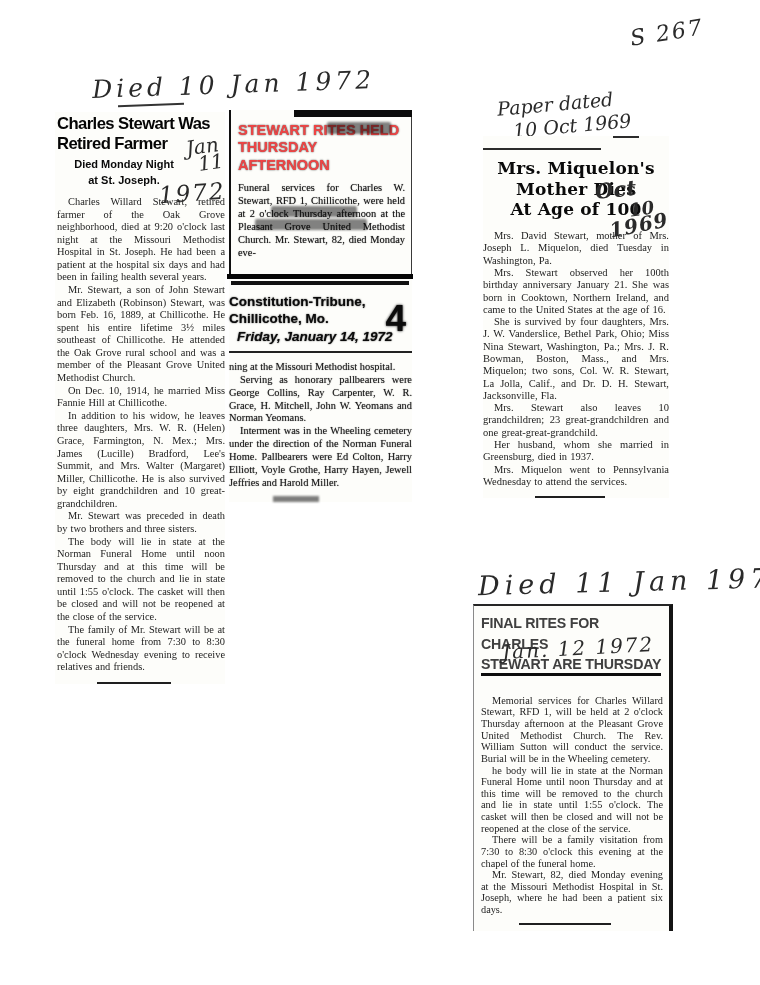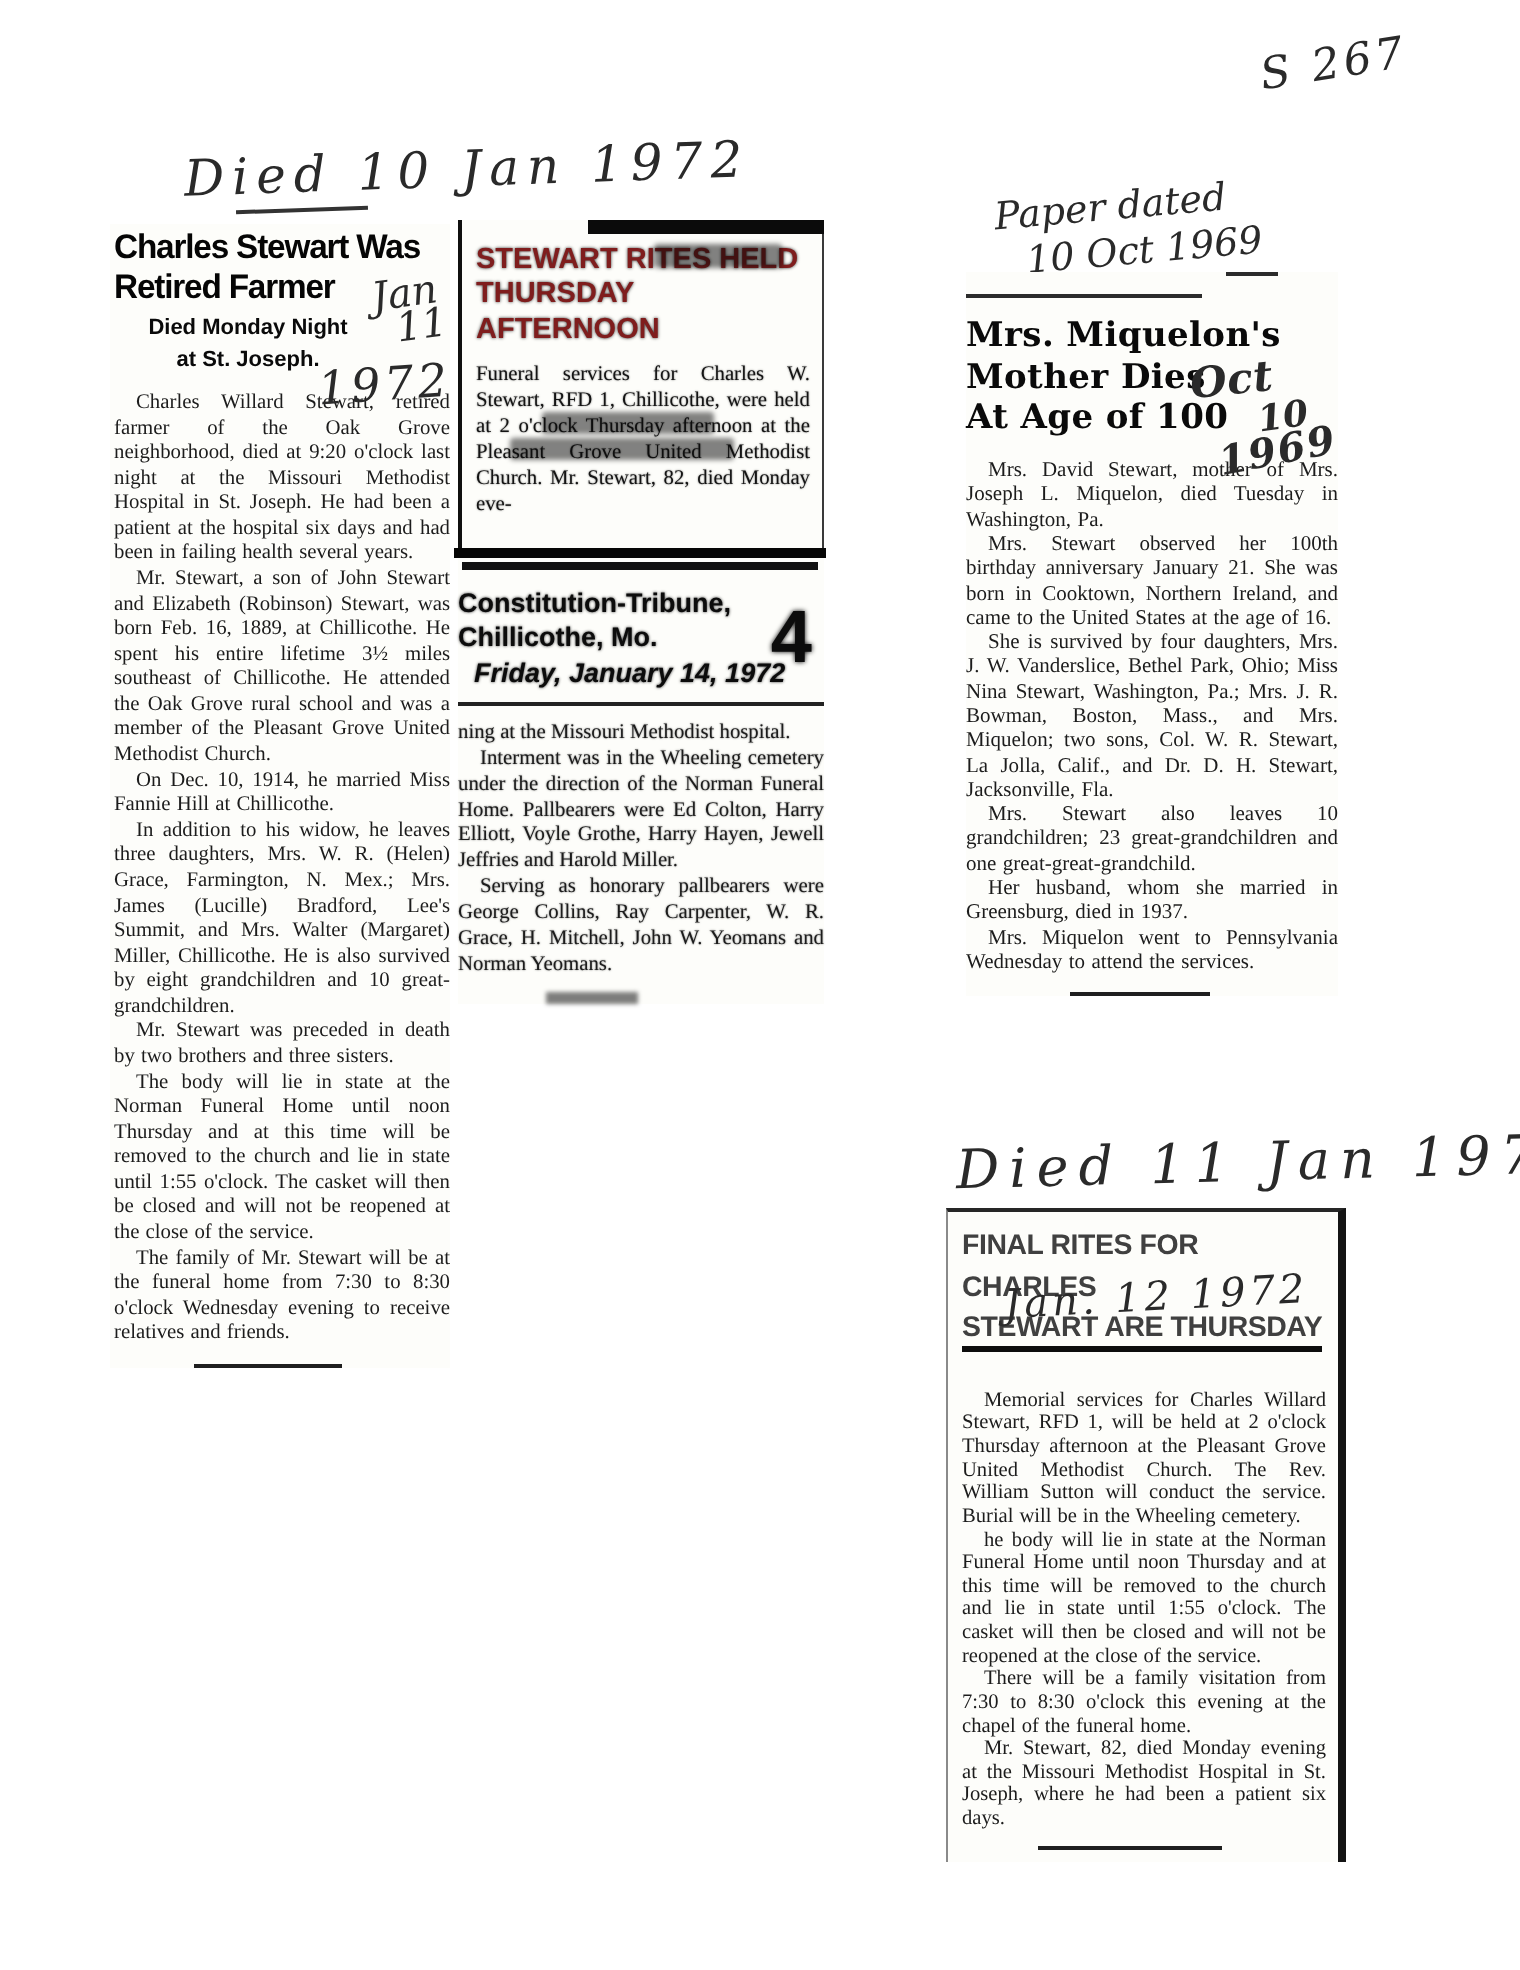--- a/index.html
+++ b/index.html
@@ -34,42 +34,42 @@
   .clip1 .hw-year{position:absolute;left:104px;top:70px;font-size:23px;transform:rotate(-4deg);letter-spacing:2px;}
   .clip1 .news{margin-top:7px;font-size:10.4px;line-height:1.21;word-spacing:0.5px;}
   .clip1 .end-rule{width:74px;margin:8px 0 0 40px;}
 
   
   .clip2{left:229px;top:110px;width:183px;}
   .clip2 .box{position:relative;border-left:2px solid #101010;border-right:1px solid #3a3a3a;
       padding:8px 6px 4px 7px;}
   .clip2 .topbar{position:absolute;top:0;right:-1px;width:118px;height:7px;background:#0b0b0b;}
   .clip2 .headline{font-family:"Liberation Sans",sans-serif;font-weight:bold;font-size:14.5px;
-      line-height:1.2;margin:4px 0 0 0;color:#7f1d1d;text-shadow:0 0 1.6px rgba(10,10,10,.85);}
+      line-height:1.2;margin:4px 0 0 0;color:#ef4444;text-shadow:0 0 1.6px rgba(10,10,10,.85);}
   .clip2 .lead{margin-top:6px;font-size:10.4px;line-height:1.22;color:#141414;
       text-shadow:0 0 1.2px rgba(0,0,0,.65);}
   .smudge{position:absolute;background:rgba(5,5,5,.5);filter:blur(1.2px);border-radius:2px;}
   .clip2 .botbar1{height:5px;background:#060606;width:186px;margin-left:-2px;}
   .clip2 .botbar2{height:4px;background:#111;width:178px;margin:2px 0 0 2px;}
   .masthead{position:relative;margin-top:9px;font-family:"Liberation Sans",sans-serif;font-weight:bold;
       color:#0c0c0c;text-shadow:0 0 1.5px rgba(0,0,0,.8);}
   .masthead .name,.masthead .city{font-size:13.5px;line-height:1.25;}
   .masthead .date{font-size:13.5px;font-style:italic;margin-left:8px;line-height:1.35;}
   .masthead .pageno{position:absolute;right:6px;top:4px;font-size:37px;text-shadow:0 0 2.5px #000;}
   .masthead .rule{height:2px;background:#222;margin-top:5px;}
   .clip2 .news{margin-top:8px;font-size:10.4px;line-height:1.24;text-shadow:0 0 1px rgba(0,0,0,.55);}
   .clip2 .news p:first-child{text-indent:0;}
   .clip2 .end-smudge{width:46px;height:6px;background:rgba(20,20,20,.55);filter:blur(1px);margin:6px 0 0 44px;}
 
   
   .clip3{left:483px;top:136px;width:186px;}
   .clip3 .dash{height:2px;background:#2c2c2c;width:118px;display:inline-block;}
   .clip3 .dash2{height:2px;background:#2c2c2c;width:26px;display:inline-block;margin-left:12px;vertical-align:top;}
   .clip3 .headline{position:relative;font-family:"DejaVu Serif",serif;font-weight:bold;font-size:17px;
-      line-height:1.22;margin:4px 0 0 0;color:#0a0a0a;letter-spacing:0.2px;}
+      line-height:1.22;margin:4px 0 0 0;color:#0a0a0a;letter-spacing:0.2px;text-align:center;}
   .clip3 .hw-m{position:absolute;left:112px;top:21px;font-size:21px;transform:rotate(-6deg);}
   .clip3 .hw-d{position:absolute;left:146px;top:42px;font-size:18px;transform:rotate(-8deg);}
   .clip3 .hw-y{position:absolute;left:126px;top:57px;font-size:20px;transform:rotate(-11deg);letter-spacing:1px;}
   .clip3 .news{margin-top:10px;font-size:10.5px;line-height:1.17;word-spacing:0.6px;}
   .clip3 .end-rule{width:70px;margin:8px 0 0 52px;}
 
   
   .clip4{left:473px;top:604px;width:182px;border-top:2px solid #262626;
       border-left:1px solid #8a8a8a;border-right:4px solid #141414;padding:7px 6px 6px 7px;}
   .clip4 .headline{font-family:"Liberation Sans",sans-serif;font-weight:bold;font-size:14.2px;
@@ -135,22 +135,22 @@
     <div class="botbar2"></div>
     <div class="masthead">
       <div class="name">Constitution-Tribune,</div>
       <div class="city">Chillicothe, Mo.</div>
       <div class="date">Friday, January 14, 1972</div>
       <div class="pageno">4</div>
       <div class="rule"></div>
     </div>
     <div class="news">
       <p>ning at the Missouri Methodist hospital.</p>
+      <p>Serving as honorary pallbearers were George Collins, Ray Carpenter, W. R. Grace, H. Mitchell, John W. Yeomans and Norman Yeomans.</p>
       <p>Interment was in the Wheeling cemetery under the direction of the Norman Funeral Home. Pallbearers were Ed Colton, Harry Elliott, Voyle Grothe, Harry Hayen, Jewell Jeffries and Harold Miller.</p>
-      <p>Serving as honorary pallbearers were George Collins, Ray Carpenter, W. R. Grace, H. Mitchell, John W. Yeomans and Norman Yeomans.</p>
     </div>
     <div class="end-smudge"></div>
   </section>
 
   <section class="clip clip3">
     <div>
       <span class="dash"></span><span class="dash2"></span>
     </div>
     <h1 class="headline">
       <span>Mrs. Miquelon's</span><br>

